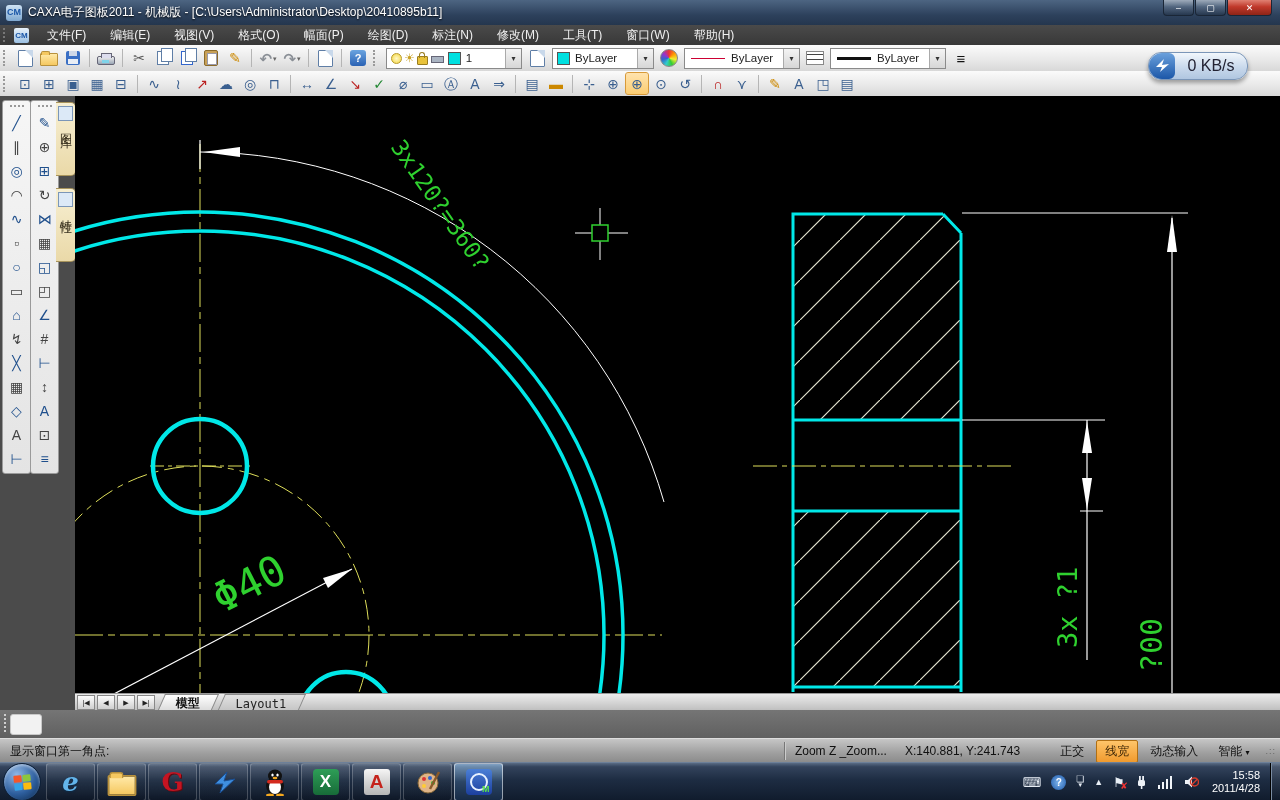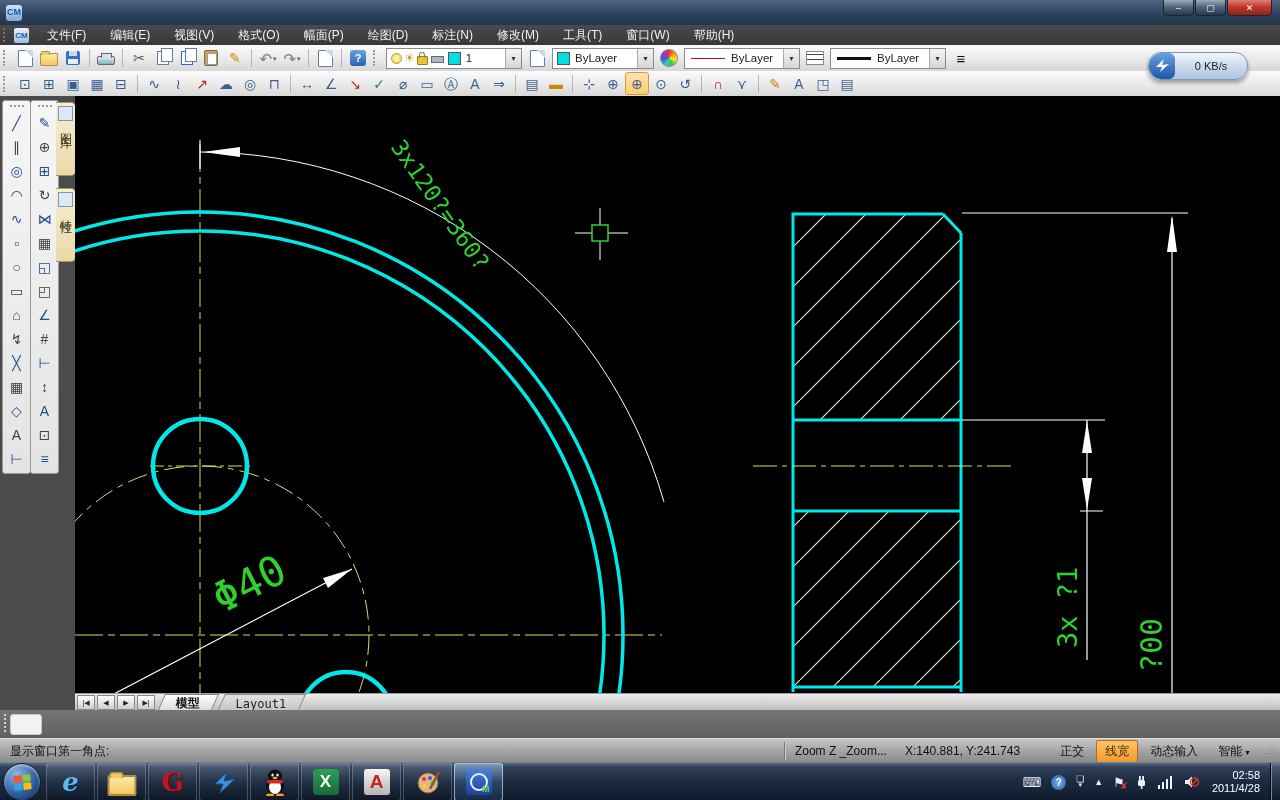--- a/index.html
+++ b/index.html
@@ -74,21 +74,21 @@
   .t2i{color:#3a5f8f}
   .t2i.red{color:#b22}
   .t2i.org{color:#c80}
   .t2i.grn{color:#283}
   
   #netwidget{left:1148px;top:52px;width:98px;height:26px;border-radius:13px;z-index:50;
              background:linear-gradient(#f2f7fc,#c9d9ec 55%,#b0c6e0);border:1px solid #7b96b8;
              display:flex;align-items:center;box-shadow:0 3px 4px rgba(0,0,0,.35)}
   #netwidget .bird{width:26px;height:26px;border-radius:13px 6px 6px 13px;
              background:linear-gradient(#6aa0dc,#1c57a8);display:flex;align-items:center;justify-content:center}
-  #netwidget .spd{flex:1;text-align:center;color:#223;font-size:11px}
+  #netwidget .spd{flex:1;text-align:center;color:#223;font-size:16px}
   
   #leftpanel{left:0;top:96px;width:75px;height:614px;background:#4b4b4b}
   .tcol{position:absolute;top:4px;width:27px;background:linear-gradient(#f6f6f6,#e4e4e4);
         border:1px solid #9a9a9a;border-radius:3px;display:flex;flex-direction:column;align-items:center;padding:2px 0}
   .tcol .grip2{width:14px;border-top:2px dotted #999;margin:2px 0 4px}
   .pbtn{width:23px;height:24px;display:flex;align-items:center;justify-content:center;font-size:14px;color:#1f4f8c}
   .pbtn:nth-child(odd){color:#444}
   .sidetab{position:absolute;left:56px;width:19px;background:linear-gradient(#f7efd2,#ead9a8);
            border:1px solid #a8945c;border-left:none;border-radius:0 5px 5px 0;color:#3a3220;
            display:flex;flex-direction:column;align-items:center;padding:3px 0;font-size:12px}
@@ -159,20 +159,21 @@
   .winflag{width:17px;height:15px;display:grid;grid-template-columns:8px 8px;grid-gap:1px;transform:rotate(-6deg)}
   .winflag i{display:block;border-radius:1px}
 </style>
 </head>
 <body>
 
 <div class="abs" id="titlebar">
   <span class="appicon">
       <b>CM</b>
     </span>
+  <span class="ttl">CAXA电子图板2011 - 机械版 - [C:\Users\Administrator\Desktop\20410895b11]</span>
   <span class="wbtns">
     <span class="wbtn">–</span>
     <span class="wbtn">▢</span>
     <span class="wbtn close">✕</span>
   </span>
 </div>
 
 <div class="abs" id="menubar">
   <span class="mgrip"></span>
   <span class="appicon2">CM</span>
@@ -674,18 +675,18 @@
         </span>
     </span>
     <span class="trayic" style="position:relative">
       <svg width="15" height="14" viewBox="0 0 15 14">
           <polygon points="1,5 4,5 8,1.5 8,12.5 4,9 1,9" fill="#eef2f7"></polygon>
           <circle cx="10.5" cy="7" r="4" fill="none" stroke="#d43a2a" stroke-width="1.4"></circle>
           <line x1="7.8" y1="9.8" x2="13.2" y2="4.2" stroke="#d43a2a" stroke-width="1.4"></line>
         </svg>
     </span>
     <span class="clock">
-      <div>02:58</div>
+      <div>15:58</div>
       <div>2011/4/28</div>
     </span>
     <span class="showdesk"></span>
   </span>
 </div>
 
 </body></html>

